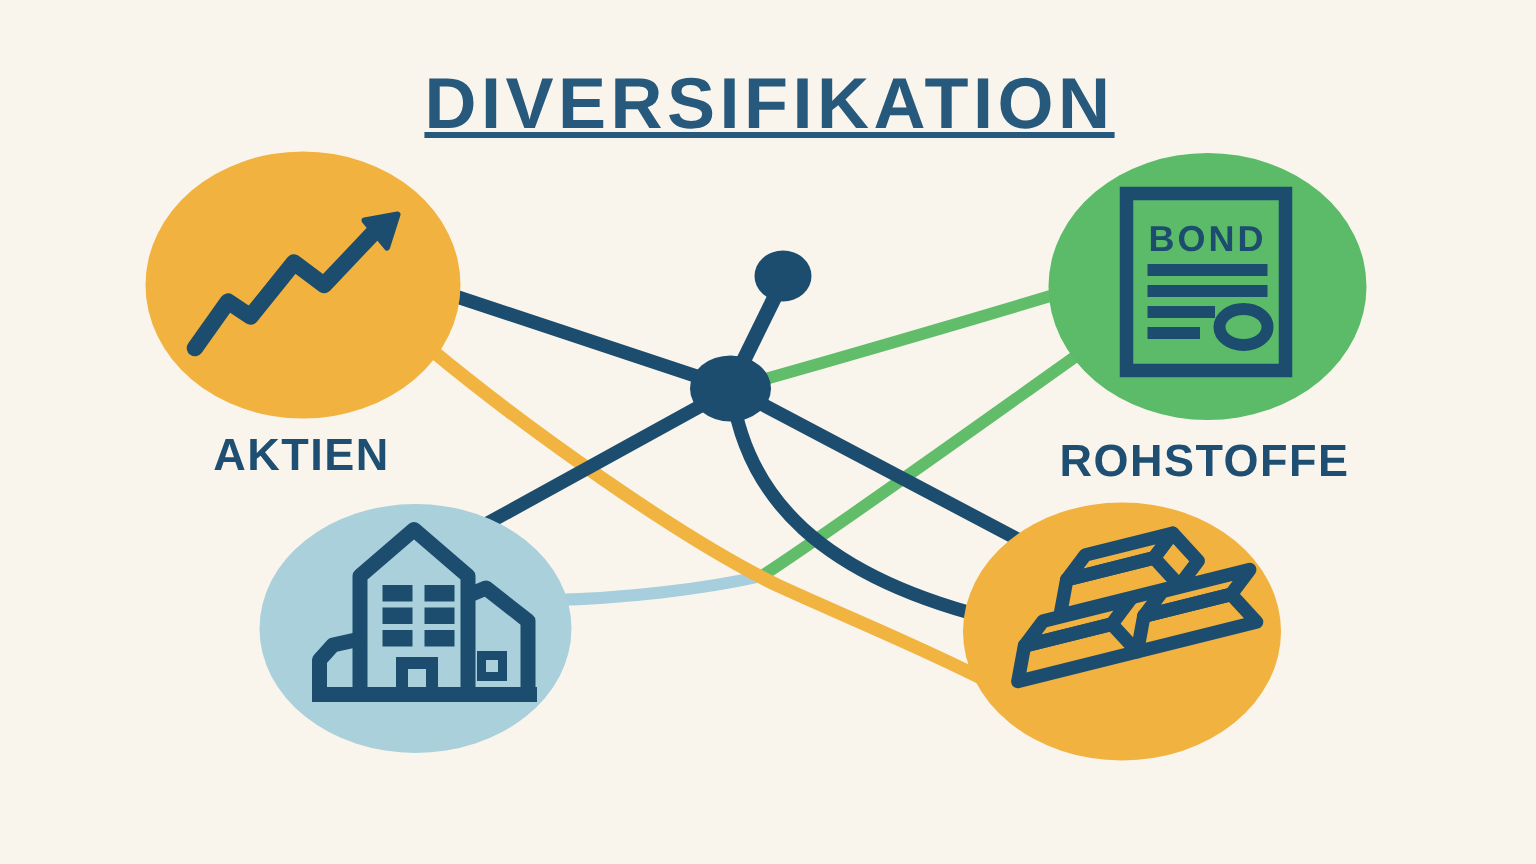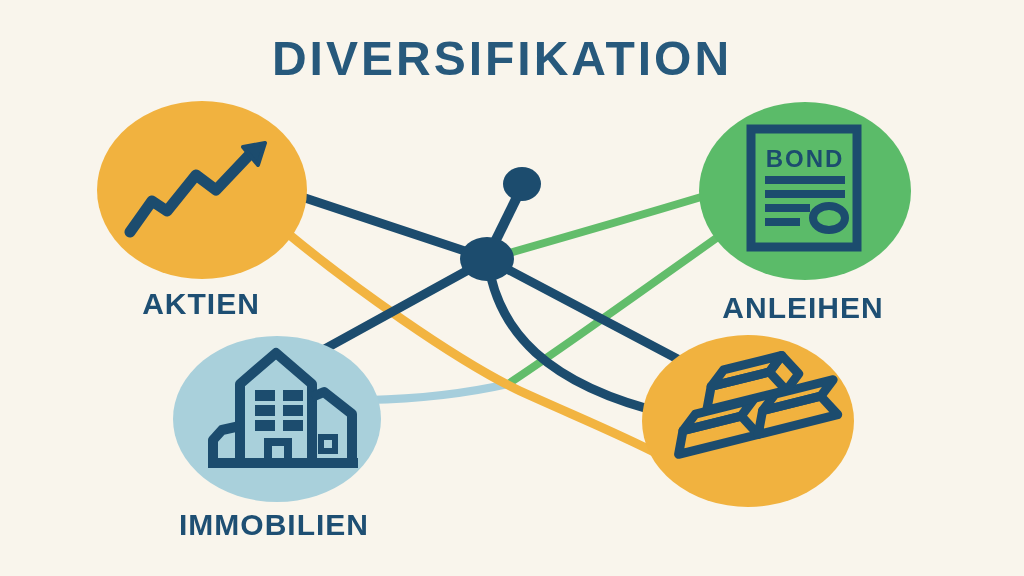--- a/index.html
+++ b/index.html
@@ -4,24 +4,25 @@
 <style>
   html,body{margin:0;padding:0;}
   body{
     width:1024px;height:576px;overflow:hidden;
     background:#F9F5EC;
     font-family:"Liberation Sans", sans-serif;
   }
   .canvas{position:relative;width:1024px;height:576px;background:#F9F5EC;}
   .canvas svg.diagram{position:absolute;left:0;top:0;}
   h1.title{
-    position:absolute;top:31px;left:0;width:1004px;margin:0;
+    position:absolute;top:31px;left:0;width:1004px;margin:11px;
     text-align:center;
     font-size:48px;font-weight:700;letter-spacing:3px;
     color:#27597C;
+    text-decoration:underline;
   }
   .node-label{
     position:absolute;transform:translateX(-50%);
     font-size:30px;font-weight:700;letter-spacing:1px;
     color:#1E4F73;white-space:nowrap;
   }
   .label-aktien{left:201px;top:287px;}
   .label-anleihen{left:803px;top:291px;}
   .label-immobilien{left:274px;top:508px;}
   .label-rohstoffe{left:751px;top:508px;}
@@ -123,16 +124,15 @@
         <path d="M 706,400 L 716,378 L 776,378 L 788,400 Z"></path>
         <path d="M 716,378 L 732,365 L 792,365 L 776,378 Z"></path>
         <path d="M 788,400 L 804,387 L 792,365 L 776,378"></path>
       </g>
     </g>
   </svg>
 
   <h1 class="title">DIVERSIFIKATION</h1>
 
   <div class="node-label label-aktien">AKTIEN</div>
-  <div class="node-label label-anleihen">ANLEIHEN</div>
-  <div class="node-label label-immobilien">IMMOBILIEN</div>
+  <div class="node-label label-anleihen">ROHSTOFFE</div>
 
 </div>
 
 </body></html>

